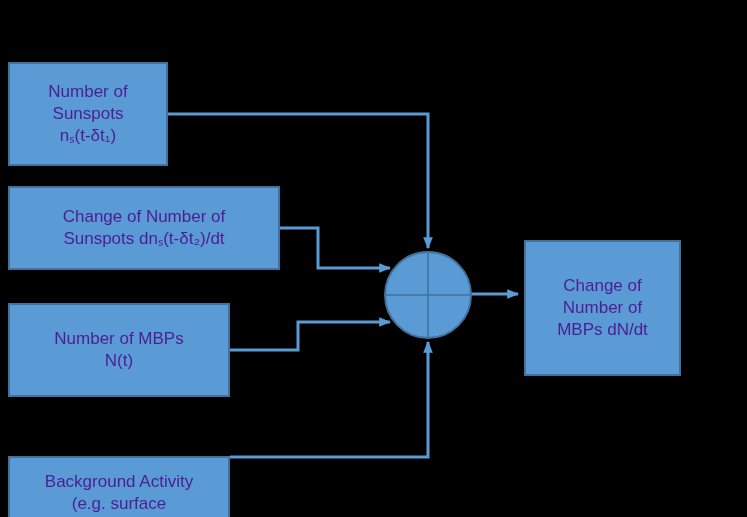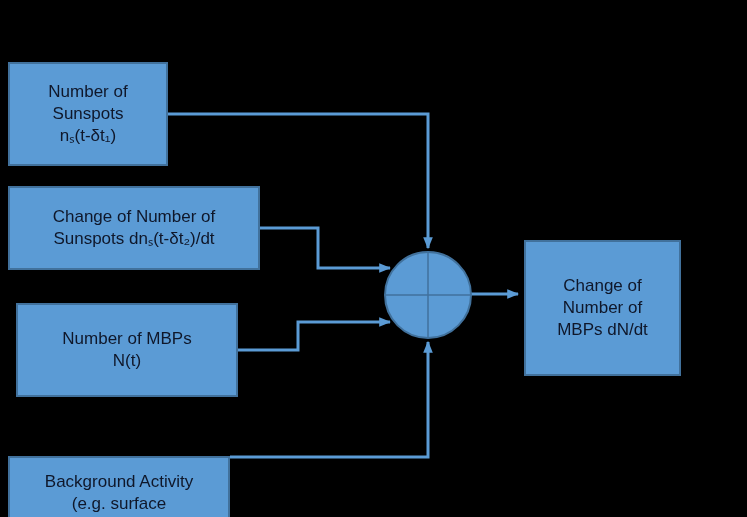--- a/index.html
+++ b/index.html
@@ -20,35 +20,35 @@
     left: 0;
     top: 0;
     width: 747px;
     height: 517px;
   }
   .node {
     position: absolute;
     box-sizing: border-box;
     background: #5b9bd5;
     border: 2px solid #41719c;
-    color: #0f172a;
+    color: #4c1d95;
     display: flex;
     align-items: center;
     justify-content: center;
     text-align: center;
     font-size: 17px;
     line-height: 1.3;
   }
   .node .label {
     white-space: pre-line;
     padding: 2px 6px;
   }
   .node-sunspots          { left: 8px;   top: 62px;  width: 160px; height: 104px; }
-  .node-sunspot-change    { left: 8px;   top: 186px; width: 252px; height: 84px;  }
-  .node-mbps              { left: 8px;   top: 303px; width: 222px; height: 94px; margin-left: 8px;  }
+  .node-sunspot-change    { left: 8px;   top: 186px; width: 272px; height: 84px;  }
+  .node-mbps              { left: 8px;   top: 303px; width: 222px; height: 94px;  }
   .node-background        { left: 8px;   top: 409px; width: 222px; height: 96px; margin-top: 47px;  }
   .node-mbp-change        { left: 524px; top: 240px; width: 157px; height: 136px; }
 </style>
 </head>
 <body>
 
 <div class="stage">
 
   <svg class="connector-layer" width="747" height="517" viewBox="0 0 747 517" xmlns="http://www.w3.org/2000/svg">
     <defs>

